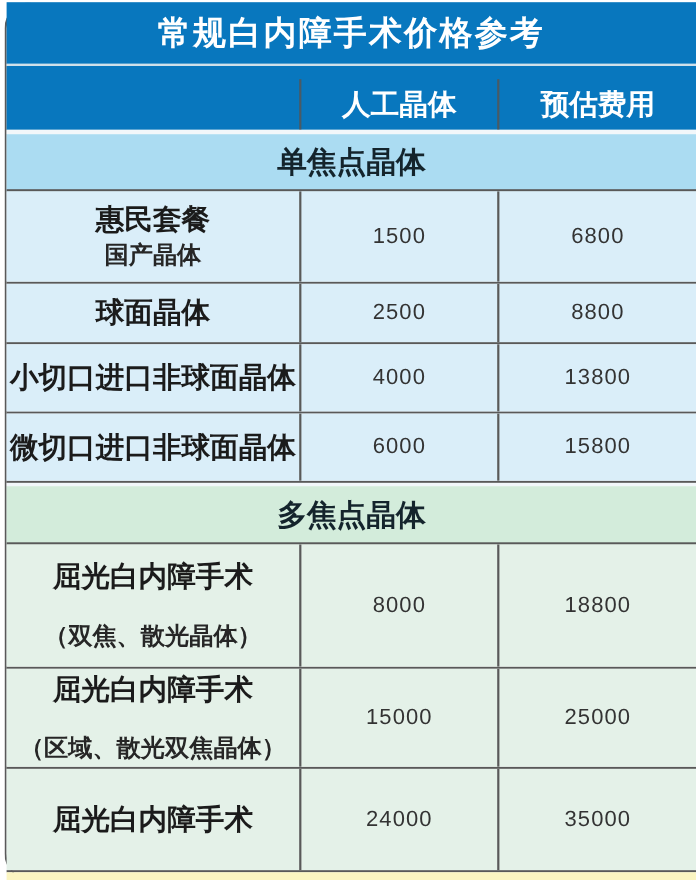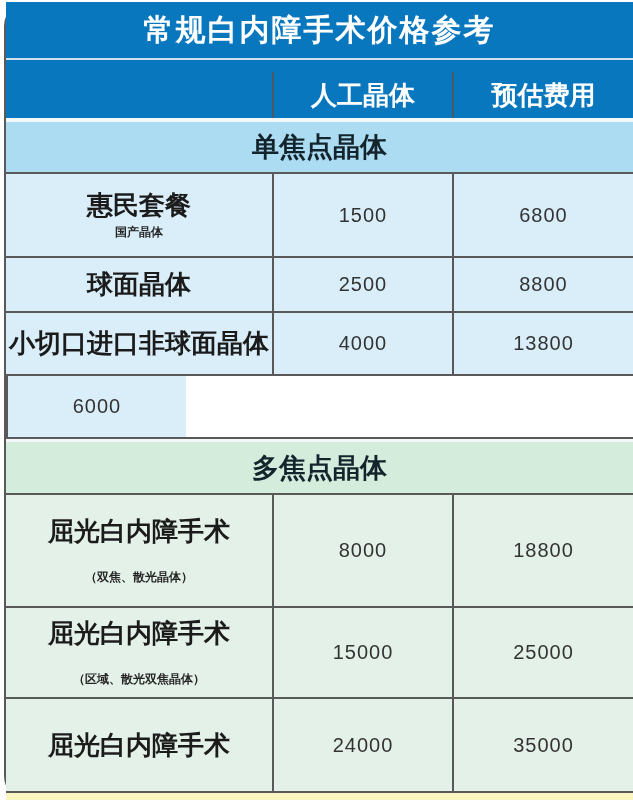--- a/index.html
+++ b/index.html
@@ -40,34 +40,34 @@
   .gap{height:4px;flex:0 0 4px;background:var(--gap);}
   .gap.thin{height:3px;flex:0 0 3px;}
   .sec-hdr{
     flex:0 0 auto;display:flex;align-items:center;justify-content:center;
     font-size:27px;font-weight:700;color:#14242C;
     border-bottom:2px solid var(--border);
   }
   .sec-hdr.sec-blue{background:var(--sec-blue);height:52px;}
   .sec-hdr.sec-green{background:var(--sec-green);height:53px;}
   .row{
-    display:flex;flex:0 0 auto;border-bottom:2px solid var(--border);
+    display:flex;flex:0 0 auto;border-bottom:2px solid var(--border);justify-content:flex-end;
   }
   .row.row-blue .cell{background:var(--row-blue);}
   .row.row-green .cell{background:var(--row-green);gap:20px;}
   .cell{
     display:flex;flex-direction:column;align-items:center;justify-content:center;
     text-align:center;
   }
   .c1{width:266px;flex:0 0 266px;}
   .c2{width:180px;flex:0 0 180px;}
   .c3{flex:1 1 auto;}
   .row .c2,.row .c3{border-left:2px solid var(--border);}
   .row-label{font-size:26px;font-weight:700;color:var(--ink);line-height:1.25;}
-  .row-sublabel{font-size:12px;font-weight:600;color:#262626;line-height:1.3;margin-top:3px;}
+  .row-sublabel{font-size:22px;font-weight:600;color:#262626;line-height:1.3;margin-top:3px;}
   .price{font-size:20px;font-weight:400;color:var(--num);letter-spacing:1px;}
   .bottom-strip{
     flex:1 1 auto;background:var(--strip-yellow);
   }
 </style>
 </head>
 <body>
 
 <div class="price-table">
   <div class="ttl">常规白内障手术价格参考</div>
@@ -108,22 +108,28 @@
           <div class="row-label">小切口进口非球面晶体</div>
         </div>
         <div class="cell c2">
           <div class="price">4000</div>
         </div>
         <div class="cell c3">
           <div class="price">13800</div>
         </div>
       </div>
       <div class="row row-blue" style="height: 63px; flex: 0 0 63px;">
+        <div class="cell c1">
+          <div class="row-label">微切口进口非球面晶体</div>
+        </div>
         <div class="cell c2">
           <div class="price">6000</div>
+        </div>
+        <div class="cell c3">
+          <div class="price">15800</div>
         </div>
       </div>
       <div class="gap thin"></div>
       <div class="sec-hdr sec-green">多焦点晶体</div>
       <div class="row row-green" style="height: 113px; flex: 0 0 113px;">
         <div class="cell c1">
           <div class="row-label">屈光白内障手术</div>
           <div class="row-sublabel">（双焦、散光晶体）</div>
         </div>
         <div class="cell c2">

